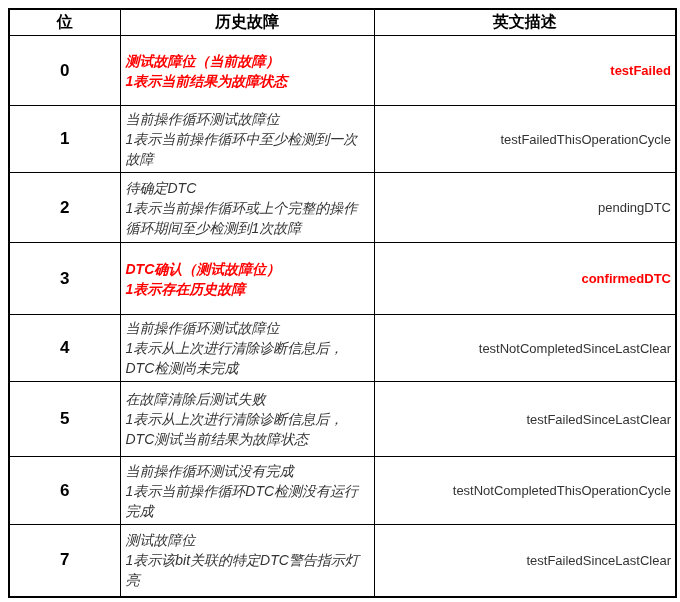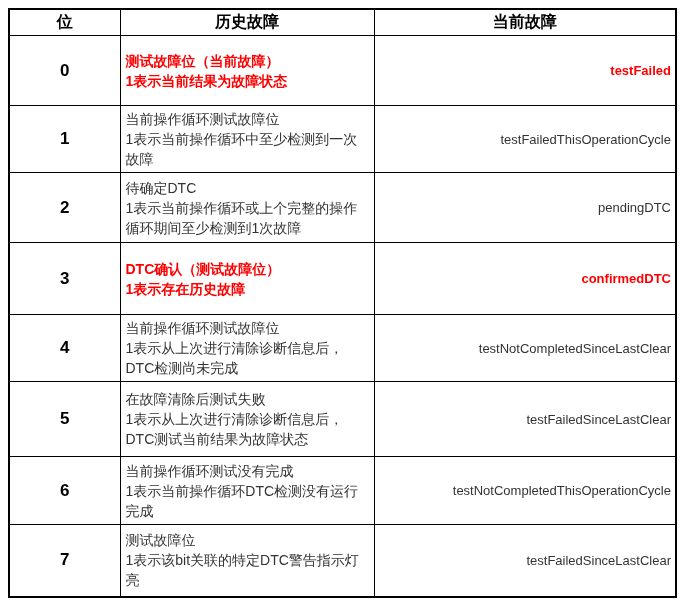--- a/index.html
+++ b/index.html
@@ -56,20 +56,21 @@
     font-size: 17px;
     font-weight: bold;
     color: #000000;
   }
   td.cn {
     font-size: 14px;
     line-height: 20px;
     color: #333333;
     padding: 3px 5px 3px 5px;
     text-align: left;
+    font-style: italic;
   }
   td.en {
     font-size: 13px;
     color: #333333;
     padding: 3px 4px 3px 3px;
     text-align: right;
   }
   tr.em td.cn, tr.em td.en {
     color: #ff0000;
     font-weight: bold;
@@ -82,21 +83,21 @@
   <table class="dtc">
     <colgroup>
       <col class="c-bit">
       <col class="c-cn">
       <col class="c-en">
     </colgroup>
     <thead>
       <tr>
         <th>位</th>
         <th>历史故障</th>
-        <th>当前故障</th>
+        <th>英文描述</th>
       </tr>
     </thead>
     <tbody>
       <tr class="em">
         <td class="bit">0</td>
         <td class="cn">
           <div>测试故障位（当前故障）</div>
           <div>1表示当前结果为故障状态</div>
         </td>
         <td class="en">testFailed</td>

